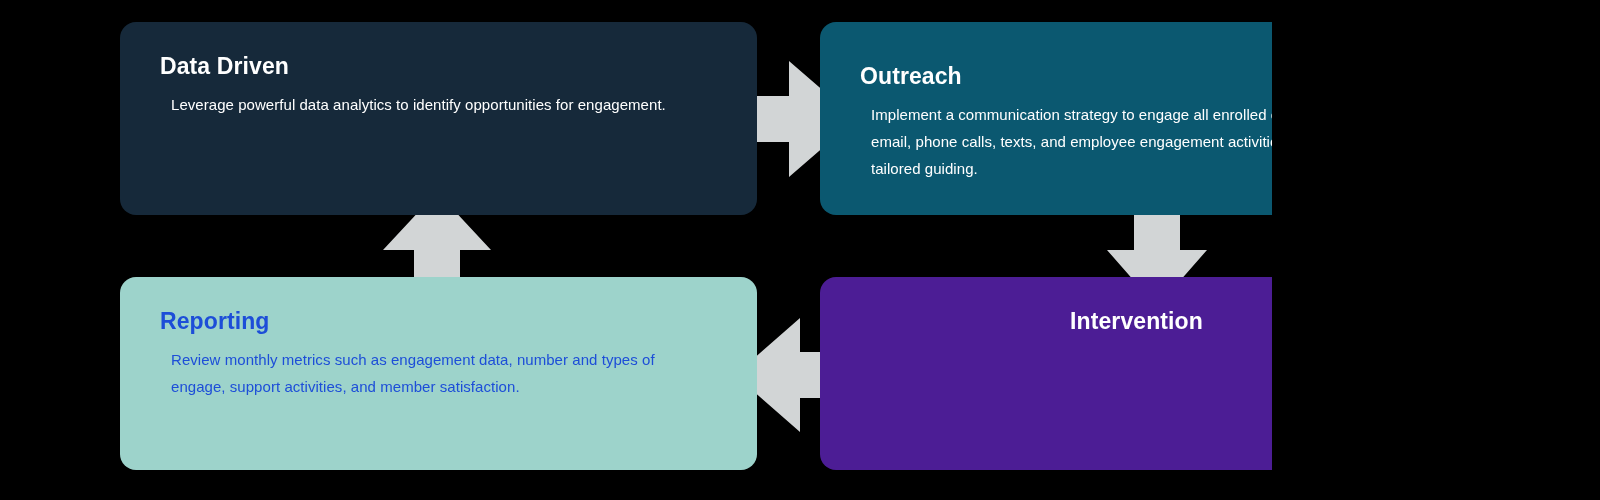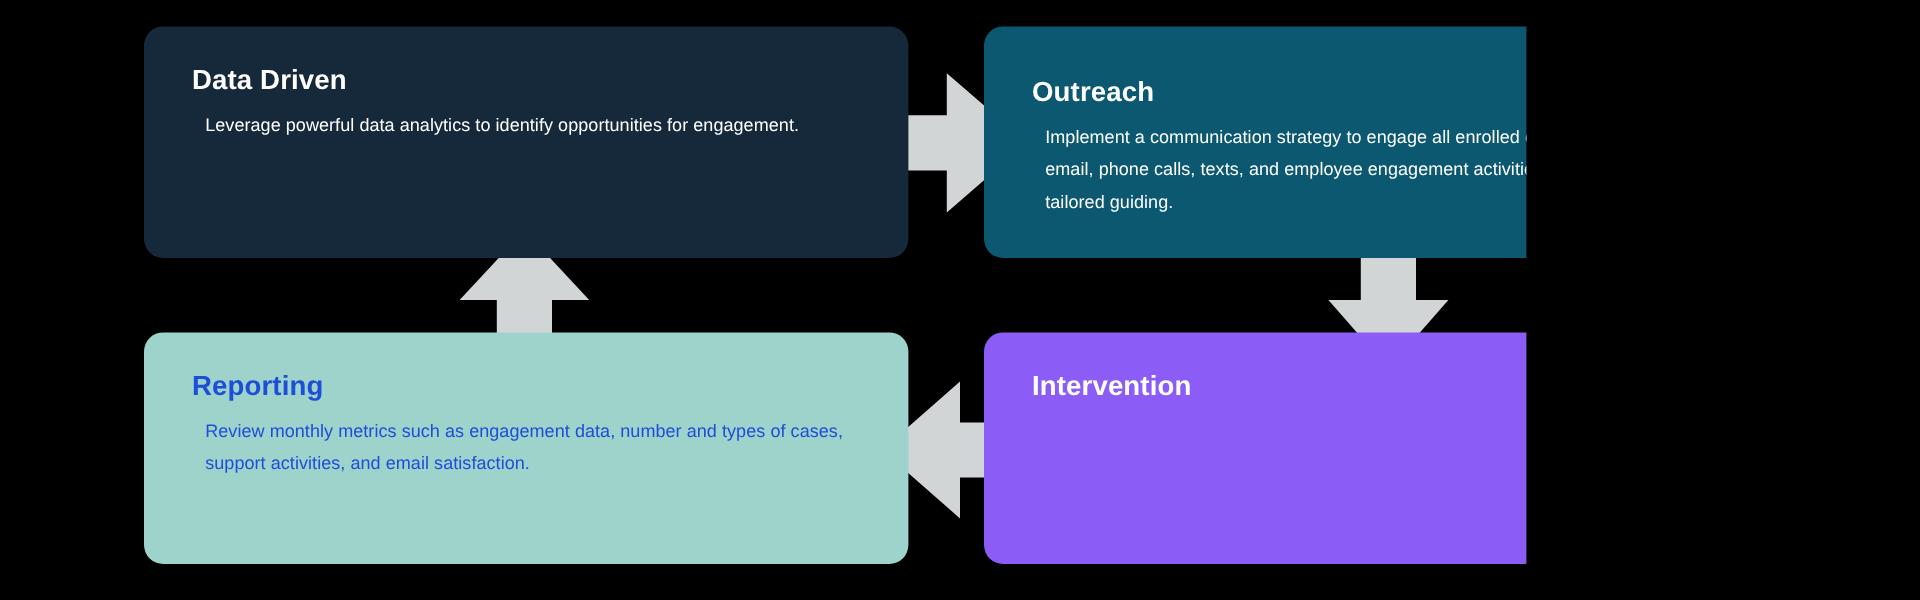--- a/index.html
+++ b/index.html
@@ -56,21 +56,22 @@
     top: 277px;
     width: 637px;
     height: 193px;
     background: #9dd3cb;
   }
   .card-intervention {
     left: 820px;
     top: 277px;
     width: 629px;
     height: 193px;
-    background: #8b5cf6;
+    background: #4c1d95;
+    text-align: center;
   }
 
   .card-title {
     font-size: 23px;
     font-weight: bold;
     line-height: 28px;
     margin: 0 0 8px 0;
     letter-spacing: 0.1px;
   }
   .card-body {
@@ -116,16 +117,16 @@
     <h2 class="card-title">Outreach</h2>
     <p class="card-body">Implement a communication strategy to engage all enrolled employees via email, phone calls, texts, and employee engagement activities, including tailored guiding.</p>
   </div>
 
   <div class="card card-intervention light-text">
     <h2 class="card-title">Intervention</h2>
   </div>
 
   <div class="card card-reporting dark-text">
     <h2 class="card-title">Reporting</h2>
-    <p class="card-body">Review monthly metrics such as engagement data, number and types of cases, support activities, and email satisfaction.</p>
+    <p class="card-body">Review monthly metrics such as engagement data, number and types of engage, support activities, and member satisfaction.</p>
   </div>
 
 </div>
 
 </body></html>

